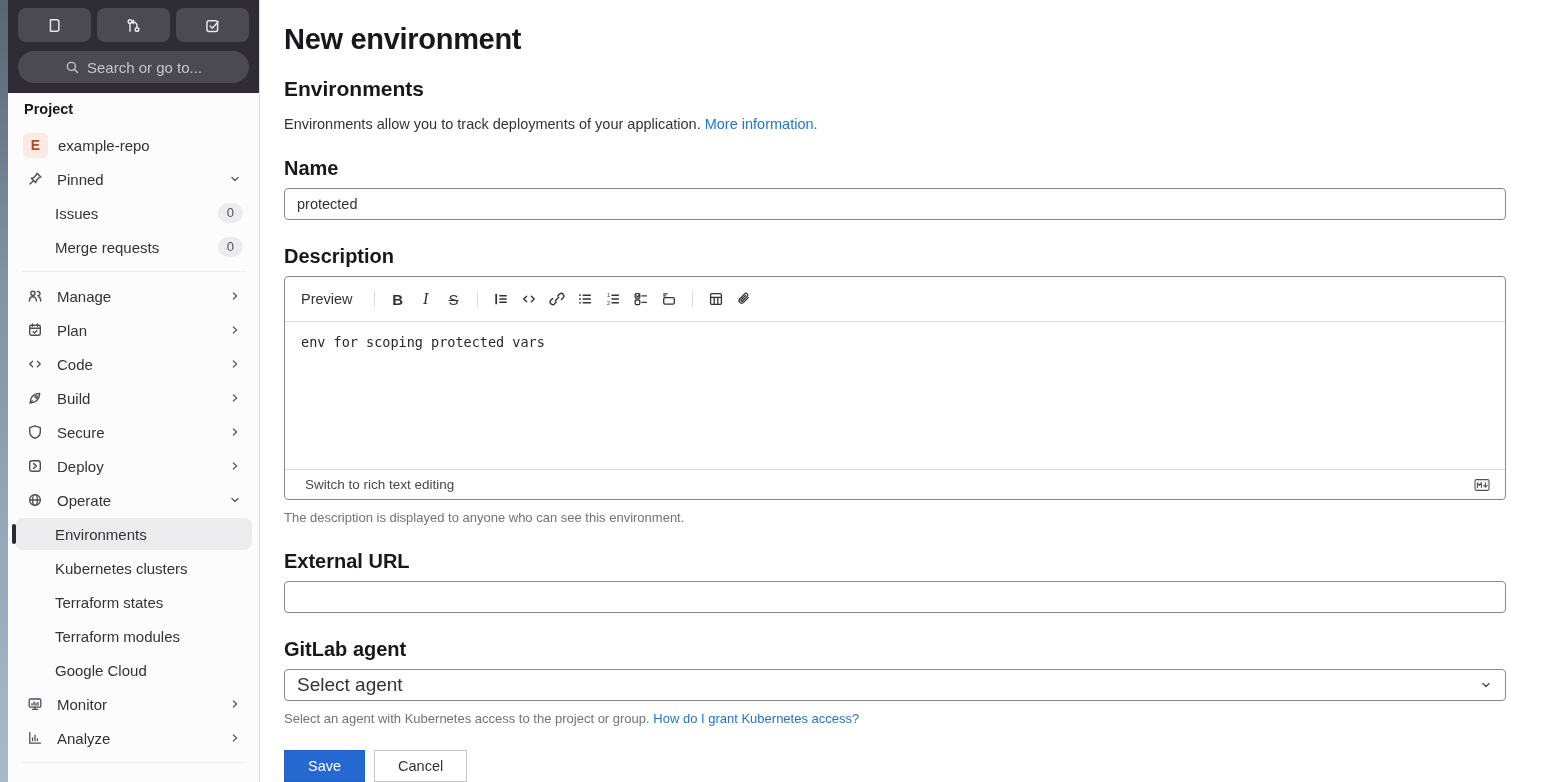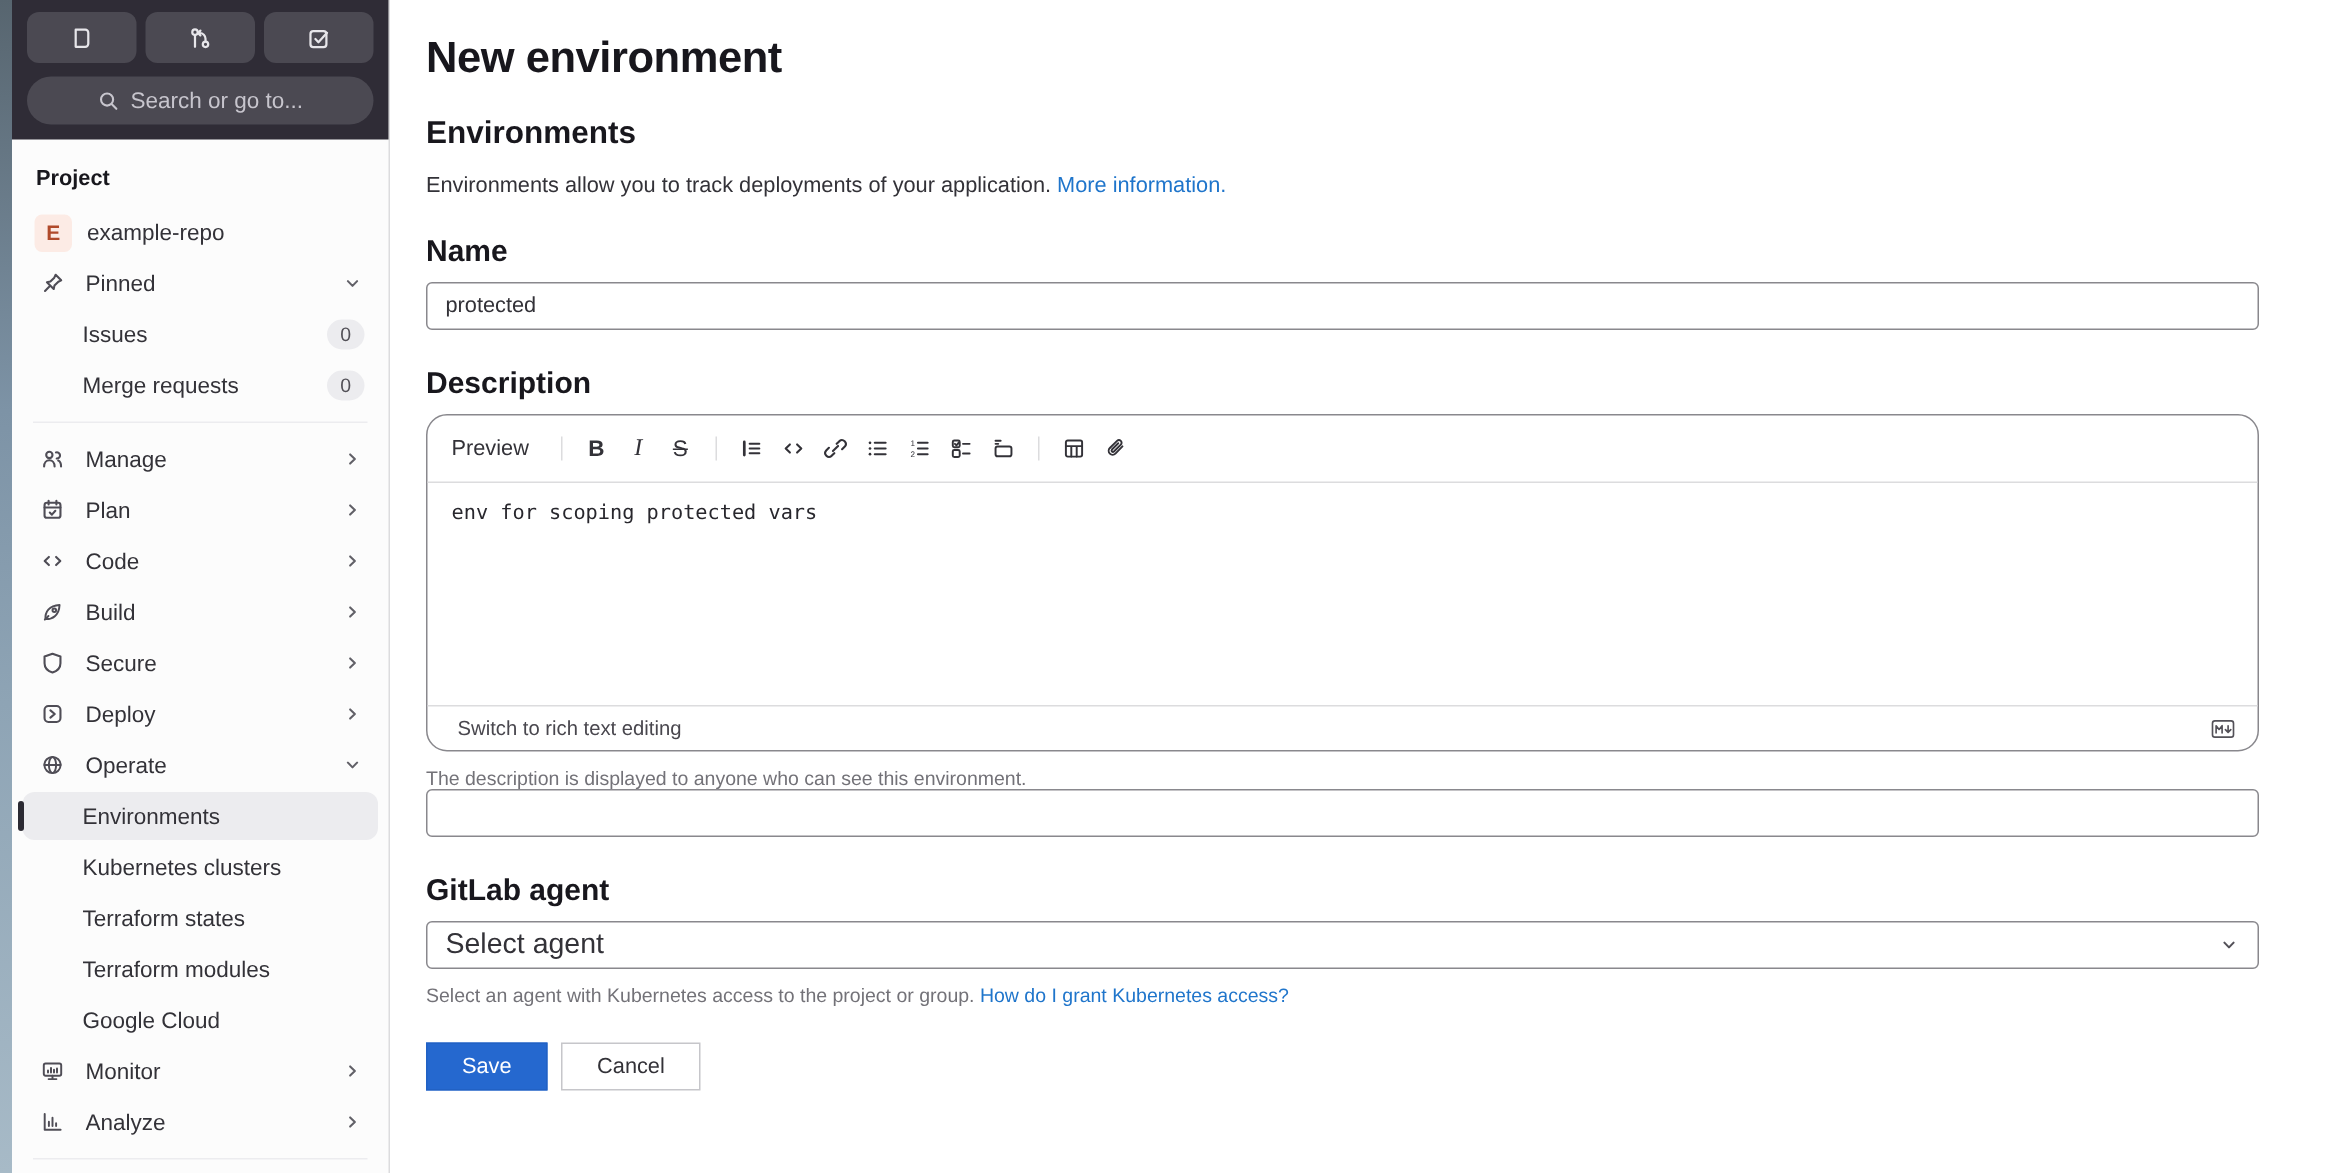--- a/index.html
+++ b/index.html
@@ -26,21 +26,21 @@
   .shortcut-row { display:flex; gap:6px; }
   .shortcut-btn {
     flex:1; height:34px; background:#4b4952; border-radius:8px;
     display:flex; align-items:center; justify-content:center; color:#e7e6ea; cursor:pointer;
   }
   .search-bar {
     margin-top:9px; height:32px; background:#4b4952; border-radius:16px;
     display:flex; align-items:center; justify-content:center; gap:7px;
     color:#c7c5cd; font-size:15px; cursor:pointer;
   }
-  .sidebar-body { flex:1; overflow:hidden; padding-top:10px; }
+  .sidebar-body { flex:1; overflow:hidden; }
   .section-label {
     font-weight:700; font-size:14.5px; color:#18171d; padding:8px 16px 10px;
   }
   .nav-item {
     display:flex; align-items:center; height:32px; margin:2px 7px; padding:0 7px;
     border-radius:8px; font-size:15px; color:#333238; position:relative; cursor:pointer;
   }
   .nav-item .nav-icon { width:16px; height:16px; color:#4f4d56; margin:0 14px 0 5px; flex:none; }
   .nav-item .avatar {
     width:25px; height:25px; border-radius:5px; background:#fcebe5; color:#b04a2b;
@@ -72,21 +72,21 @@
   .intro { margin-top:15px; font-size:14.5px; color:#333238; }
   a.link { color:#1f75cb; text-decoration:none; cursor:pointer; }
   .field-label { margin-top:25px; margin-bottom:8px; font-size:20px; font-weight:700; color:#18171d; }
   .text-input {
     width:100%; height:32px; border:1px solid #89888d; border-radius:4px;
     padding:0 12px; font-size:14.5px; color:#333238; background:#fff;
     font-family:"Liberation Sans", sans-serif; outline:none;
   }
 
   
-  .md-editor { margin-top:1px; border:1px solid #89888d; border-radius:14px; background:#fff; }
+  .md-editor { margin-top:1px; border:1px solid #89888d; border-radius:4px; background:#fff; }
   .md-toolbar {
     height:45px; display:flex; align-items:center; padding:0 16px;
     border-bottom:1px solid #dcdcde;
   }
   .md-preview { font-size:14.5px; color:#333238; margin-right:12px; cursor:pointer; }
   .tb-sep { width:1px; height:16px; background:#dcdcde; margin:0 9px; }
   .tb-btn {
     width:26px; height:26px; border-radius:4px; display:flex; align-items:center;
     justify-content:center; color:#333238; cursor:pointer; margin:0 1px;
   }
@@ -455,20 +455,21 @@
         <svg width="18" height="14" viewBox="0 0 16 14" fill="none" stroke="currentColor" stroke-width="1.1" stroke-linecap="round" stroke-linejoin="round">
             <rect x="1" y="1.6" width="14" height="10.8" rx="1.6"></rect>
             <path d="M3.4 9.6V4.8l2 2.5 2-2.5v4.8"></path>
             <path d="M11.4 4.8v4.4m-1.8-1.8 1.8 1.8 1.8-1.8"></path>
           </svg>
       </span>
     </div>
   </div>
   <div class="help-text">The description is displayed to anyone who can see this environment.</div>
 
+  <div class="field-label">External URL</div>
   <input class="text-input" type="text" value="" style="">
 
   <div class="field-label">GitLab agent</div>
   <div class="select-box">
     <span>Select agent</span>
     <span class="chev">
       <svg width="14" height="14" viewBox="0 0 16 16" fill="none" stroke="currentColor" stroke-width="1.6" stroke-linecap="round" stroke-linejoin="round">
           <path d="M4.5 6.2 8 9.8l3.5-3.6"></path>
         </svg>
     </span>

